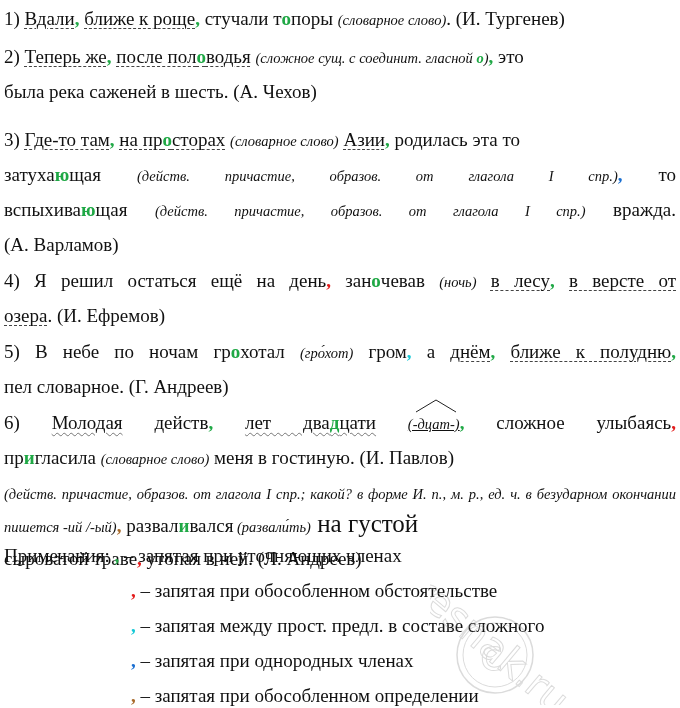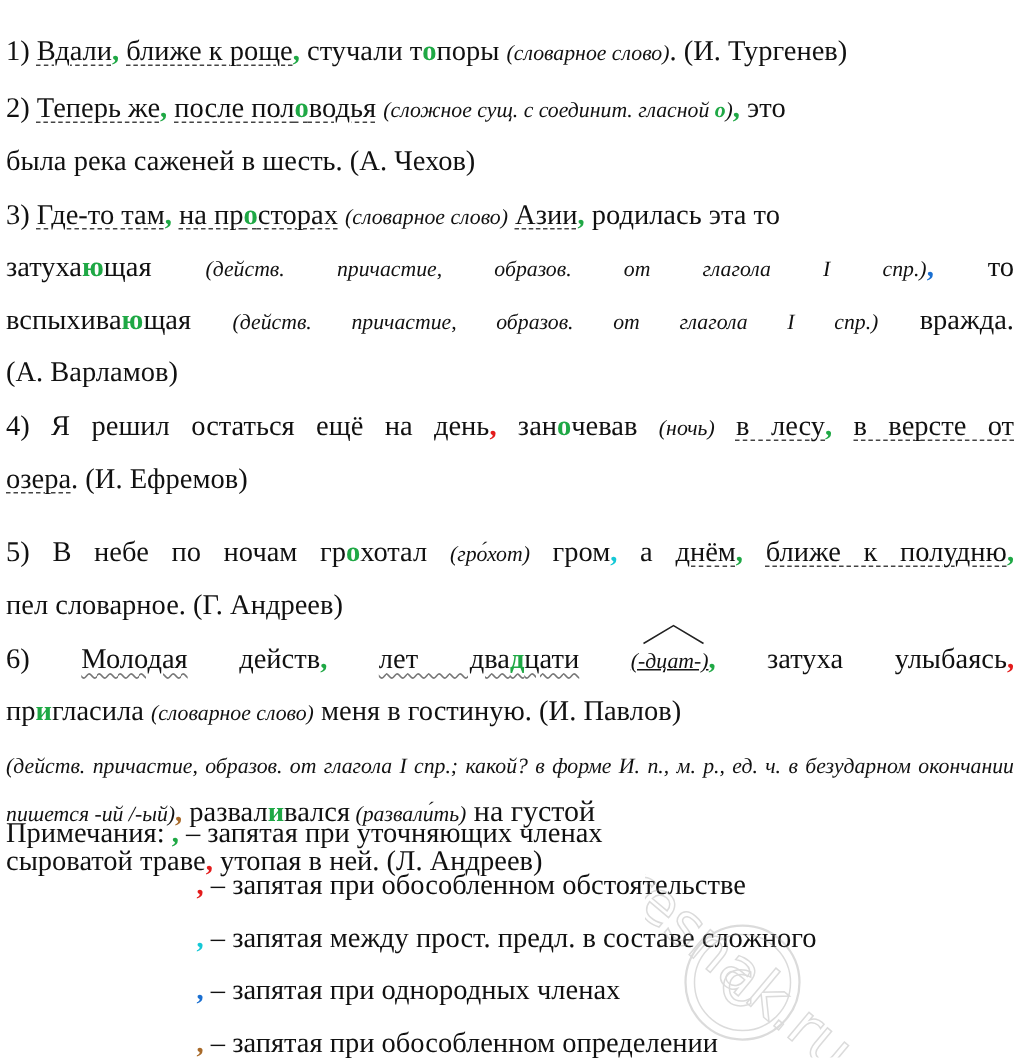--- a/index.html
+++ b/index.html
@@ -1,20 +1,20 @@
 <!DOCTYPE html>
 <html><head>
 <meta charset="utf-8">
 <style>
   html, body { margin: 0; padding: 0; background: #ffffff; }
   body {
     width: 680px; height: 708px; overflow: hidden; position: relative;
     font-family: "Liberation Serif", serif; font-size: 19px; color: #111;
   }
-  .doc { position: absolute; left: 4px; top: 16px; width: 672px; }
+  .doc { position: absolute; left: 4px; top: 0; width: 672px; }
   .p { margin: 0; line-height: 33px; text-align: justify; }
   .p.last-left { text-align-last: left; }
   .i { font-style: italic; font-size: 14.5px; }
   .uc { text-decoration: underline; text-decoration-style: dashed; text-decoration-color: #444; text-underline-offset: 3px; text-decoration-thickness: 1px; }
   .uw { text-decoration: underline; text-decoration-style: wavy; text-decoration-color: #777; text-underline-offset: 3px; text-decoration-thickness: 1px; }
   .g { color: #1fa845; font-weight: bold; }
   .r { color: #e31b1b; font-weight: bold; }
   .b { color: #1a6fd1; font-weight: bold; }
   .c { color: #15c8d6; font-weight: bold; }
   .br { color: #a86a2a; font-weight: bold; }
@@ -40,21 +40,21 @@
   </p>
 
   <p class="p last-left" style="margin-top:3px">
     <span>2)</span>
     <span class="uc">Теперь же</span><span class="g">,</span>
     <span class="uc"><span>после пол</span><span class="gl">о</span><span>водья</span></span>
     <span class="i"><span>(сложное сущ. с соединит. гласной </span><span class="gl">о</span><span>)</span></span><span class="g">,</span><span> это</span>
     <br><span>была река саженей в шесть. (А. Чехов)</span>
   </p>
 
-  <p class="p last-left" style="margin-top:3px">
+  <p class="p last-left" style="margin-top:15px">
     <span>3)</span>
     <span class="uc">Где-то там</span><span class="g">,</span>
     <span class="uc"><span>на пр</span><span class="gl">о</span><span>сторах</span></span>
     <span class="i">(словарное слово)</span>
     <span class="uc">Азии</span><span class="g">,</span><span> родилась эта то</span>
     <br><span style="display:inline-block;width:100%;text-align:justify;text-align-last:justify;"><span>затуха</span><span class="gl">ю</span><span>щая</span>
     <span class="i">(действ. причастие, образов. от глагола I спр.)</span><span class="b">,</span><span> то</span></span>
     <br><span style="display:inline-block;width:100%;text-align:justify;text-align-last:justify;"><span>вспыхива</span><span class="gl">ю</span><span>щая</span>
     <span class="i">(действ. причастие, образов. от глагола I спр.)</span><span> вражда.</span></span>
     <br><span>(А. Варламов)</span>
@@ -62,42 +62,42 @@
 
   <p class="p last-left" style="margin-top:3px">
     <span style="display:inline-block;width:100%;text-align:justify;text-align-last:justify;"><span>4)</span>
     <span>Я решил остаться ещё на день</span><span class="r">,</span><span> зан</span><span class="gl">о</span><span>чевав</span>
     <span class="i">(ночь)</span>
     <span class="uc">в лесу</span><span class="g">,</span>
     <span class="uc">в версте от</span></span>
     <br><span class="uc">озера</span><span>. (И. Ефремов)</span>
   </p>
 
-  <p class="p last-left" style="margin-top:16px">
+  <p class="p last-left" style="margin-top:3px">
     <span style="display:inline-block;width:100%;text-align:justify;text-align-last:justify;"><span>5)</span>
     <span>В небе по ночам гр</span><span class="gl">о</span><span>хотал</span>
     <span class="i">(гро́хот)</span><span> гром</span><span class="c">,</span><span> а </span><span class="uc">днём</span><span class="g">,</span>
     <span class="uc">ближе к полудню</span><span class="g">,</span></span>
     <br><span>пел словарное. (Г. Андреев)</span>
   </p>
 
   <p class="p last-left" style="margin-top:3px">
     <span style="display:inline-block;width:100%;text-align:justify;text-align-last:justify;"><span>6)</span>
     <span class="uw">Молодая</span><span> действ</span><span class="g">,</span>
     <span class="uw"><span>лет два</span><span class="gl">д</span><span>цати</span></span>
     <span class="i morph"><svg width="44" height="14" viewBox="0 0 44 14">
             <polyline points="2,13 22,1 42,13" fill="none" stroke="#222" stroke-width="1"></polyline>
-          </svg><span>(-дцат-)</span></span><span class="g">,</span><span> затуха улыбаясь</span><span class="r">,</span></span>
+          </svg><span>(-дцат-)</span></span><span class="g">,</span><span> сложное улыбаясь</span><span class="r">,</span></span>
     <br><span>пр</span><span class="gl">и</span><span>гласила</span>
     <span class="i">(словарное слово)</span><span> меня в гостиную. (И. Павлов)</span>
   </p>
 
   <p class="p last-left" style="margin-top:3px">
     <span class="i" style="display:block;line-height:30px;text-align:justify;text-align-last:left;"><span>(действ. причастие, образов. от глагола I спр.; какой? в форме И. п., м. р., ед. ч. в безударном окончании пишется -ий /-ый)</span><span class="br" style="font-style:normal;font-size:19px;">,</span><span style="font-style:normal;font-size:19px;"> развал</span><span class="gl" style="font-style:normal;font-size:19px;">и</span><span style="font-style:normal;font-size:19px;">вался</span>
-    <span>(развали́ть)</span><span style="font-style:normal;font-size:20px;"> на густой</span></span>
+    <span>(развали́ть)</span><span style="font-style:normal;font-size:25px;"> на густой</span></span>
     <span>сыроватой траве</span><span class="r">,</span><span> утопая в ней. (Л. Андреев)</span>
   </p>
 </div>
 
 <div class="notes">
   <div class="note-row">
     <span>Примечания:</span>
     <span class="g">,</span><span> – запятая при уточняющих членах</span>
   </div>
   <div class="note-row">

